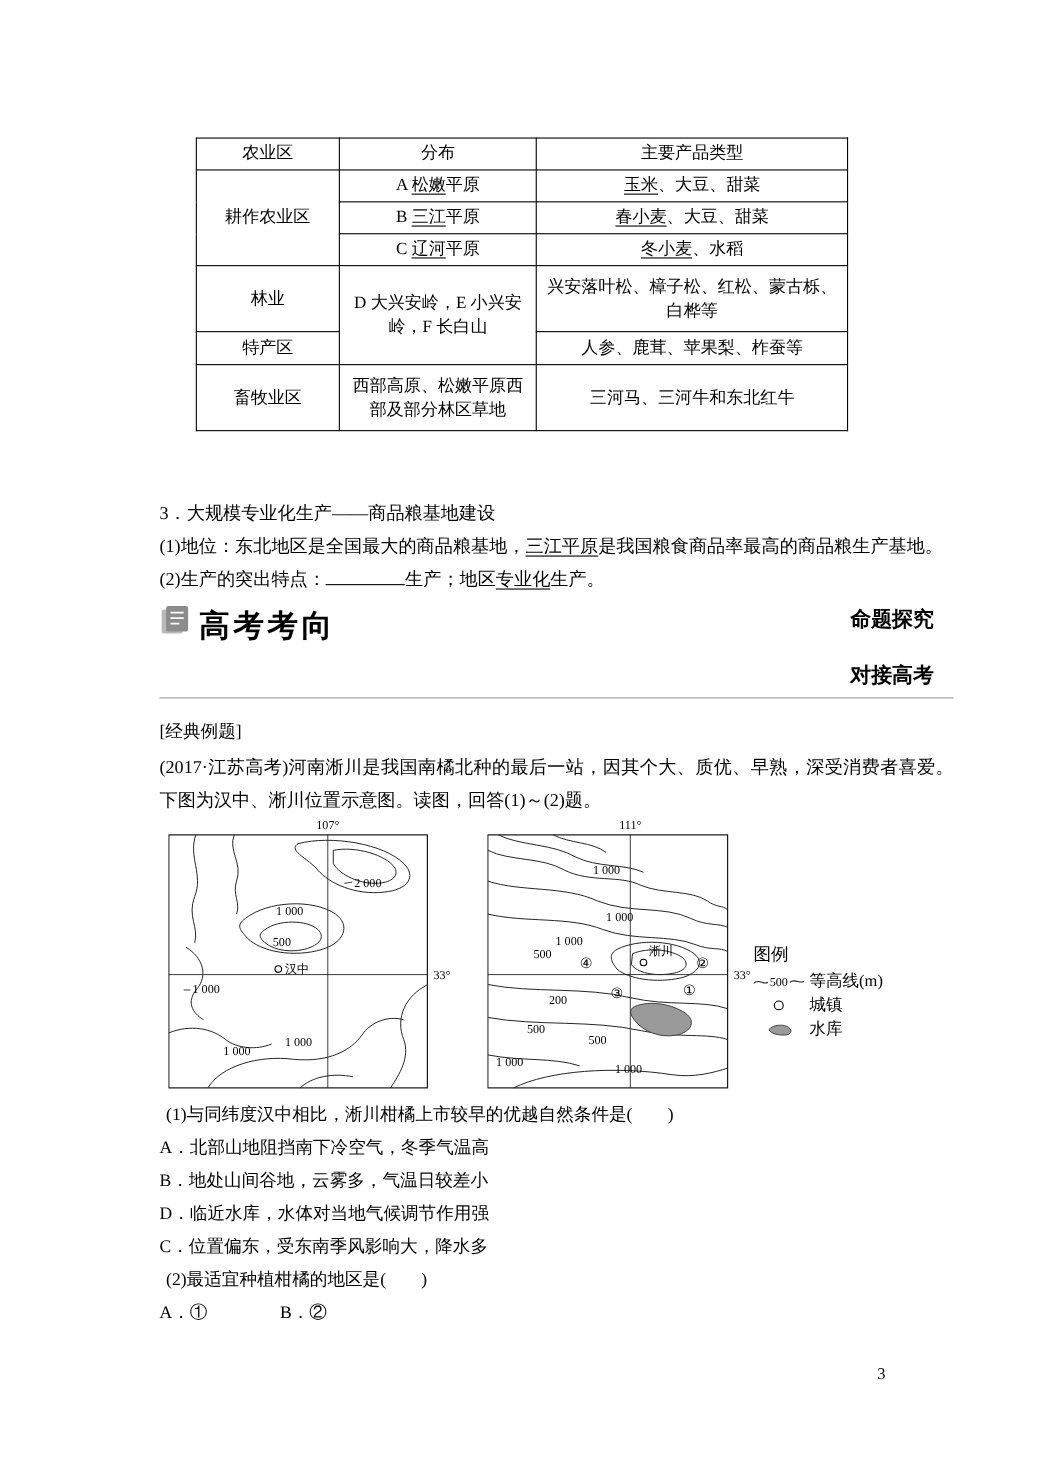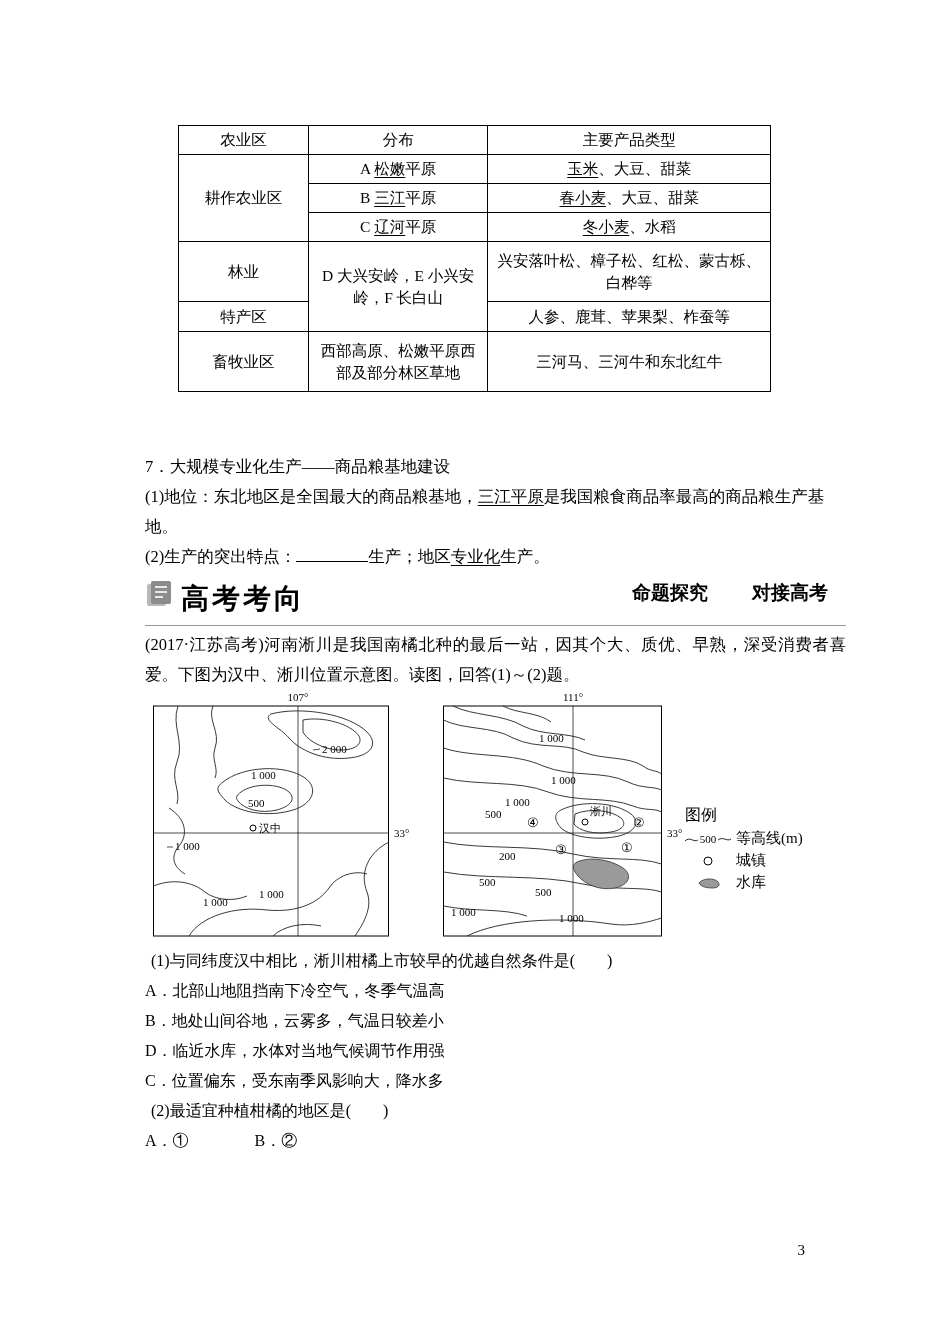--- a/index.html
+++ b/index.html
@@ -1,21 +1,21 @@
 <!DOCTYPE html>
 <html><head>
 <meta charset="utf-8">
 <style>
   * { margin:0; padding:0; box-sizing:border-box; }
   html,body { background:#fff; }
   body {
     width:950px; height:1344px; position:relative; overflow:hidden;
     font-family:"Liberation Serif", serif; color:#000;
   }
-  .content { padding:125px 104px 0 145px; }
+  .content { padding:125px 83px 0 145px; }
 
   
   .table-wrap { margin-left:33px; }
   table.agri { border-collapse:collapse; width:593px; font-size:15.5px; }
   table.agri td { border:1px solid #000; padding:3px 8px; line-height:22px; }
   td.c { text-align:center; vertical-align:middle; }
   td.l { text-align:center; vertical-align:middle; padding-left:12px;font-family:Liberation Serif, serif; }
   tr.h td { height:27px; }
   tr.r td { height:19px; }
   tr.big td { height:60px; }
@@ -23,21 +23,21 @@
   .u { text-decoration:underline; text-underline-offset:3px; }
 
   
   .sec3 { margin-top:60px; font-size:16.5px; line-height:30px; }
   .sec3 .line { margin:0; }
   .blank { display:inline-block; width:72px; border-bottom:1px solid #000; height:14px; }
 
   
   .kx-header { margin-top:8px; display:flex; align-items:flex-start; border-bottom:1px solid #999; padding-bottom:7px; }
   .kx-title { font-family:"Liberation Sans", sans-serif; font-weight:bold; font-size:28px; letter-spacing:3px; margin-left:8px; }
-  .kx-right { margin-left:auto; margin-right:18px; display:flex; gap:44px; font-family:"Liberation Sans", sans-serif; font-weight:bold; font-size:19px; }
+  .kx-right { margin-left:auto; margin-right:18px; display:flex; gap:25px; font-family:"Liberation Sans", sans-serif; font-weight:bold; font-size:19px;flex-direction:column; }
 
   
   .angle { margin-top:24px; display:flex; align-items:center; }
   .bullet { width:30px; height:30px; border-radius:50%; background:#000; position:relative; flex:0 0 auto; }
   .bullet::after { content:""; position:absolute; inset:4px; border-radius:50%; border:2px solid #fff; border-right-color:transparent; transform:rotate(-40deg); }
   .angle .num { font-weight:bold; font-size:17.5px; margin-left:12px; font-family:"Liberation Sans", sans-serif; }
   .angle .ttl { font-weight:bold; font-size:17.5px; margin-left:30px; font-family:"Liberation Sans", sans-serif; }
 
   .tag { margin-top:18px; font-size:16px; line-height:26px; }
   .intro { margin-top:4px; font-size:16.5px; line-height:30px; text-align:justify; }
@@ -110,41 +110,42 @@
       <tr class="big">
         <td class="c">畜牧业区</td>
         <td class="l">西部高原、松嫩平原西部及部分林区草地</td>
         <td class="c">三河马、三河牛和东北红牛</td>
       </tr>
     </tbody>
       </table>
   </div>
 
   <div class="sec3">
-    <div class="line">7．大规模专业化生产——商品粮基地建设</div>
+    <div class="line">3．大规模专业化生产——商品粮基地建设</div>
     <div class="line"><span>(1)地位：东北地区是全国最大的商品粮基地，</span><span class="u">三江平原</span><span>是我国粮食商品率最高的商品粮生产基地。</span></div>
     <div class="line"><span>(2)生产的突出特点：</span><span class="blank"></span><span>生产；地区</span><span class="u">专业化</span><span>生产。</span></div>
   </div>
 
   <div class="kx-header">
     <svg width="28" height="28" viewBox="0 0 28 28">
       <rect x="2" y="4" width="19" height="22" rx="2" fill="#b9b9b9"></rect>
       <rect x="6" y="1" width="20" height="23" rx="2" fill="#8c8c8c"></rect>
       <line x1="10" y1="7" x2="22" y2="7" stroke="#fff" stroke-width="1.6"></line>
       <line x1="10" y1="12" x2="22" y2="12" stroke="#fff" stroke-width="1.6"></line>
       <line x1="10" y1="17" x2="18" y2="17" stroke="#fff" stroke-width="1.6"></line>
     </svg>
     <span class="kx-title">高考考向</span>
     <span class="kx-right">
       <span>命题探究</span>
       <span>对接高考</span>
     </span>
   </div>
 
 
+  <div class="tag">[经典例题]</div>
   <div class="intro">(2017·江苏高考)河南淅川是我国南橘北种的最后一站，因其个大、质优、早熟，深受消费者喜爱。下图为汉中、淅川位置示意图。读图，回答(1)～(2)题。</div>
 
   <div class="mrow">
 
     <svg class="mapsvg map-left" width="262" height="252" viewBox="0 0 262 252">
       <text class="mt" x="145" y="11" text-anchor="middle">107°</text>
       <rect class="mapborder" x="0.5" y="16" width="235" height="230"></rect>
       <line class="grid" x1="145" y1="16" x2="145" y2="246"></line>
       <line class="grid" x1="0.5" y1="143" x2="235.5" y2="143"></line>
       <text class="mt" x="241" y="147">33°</text>

